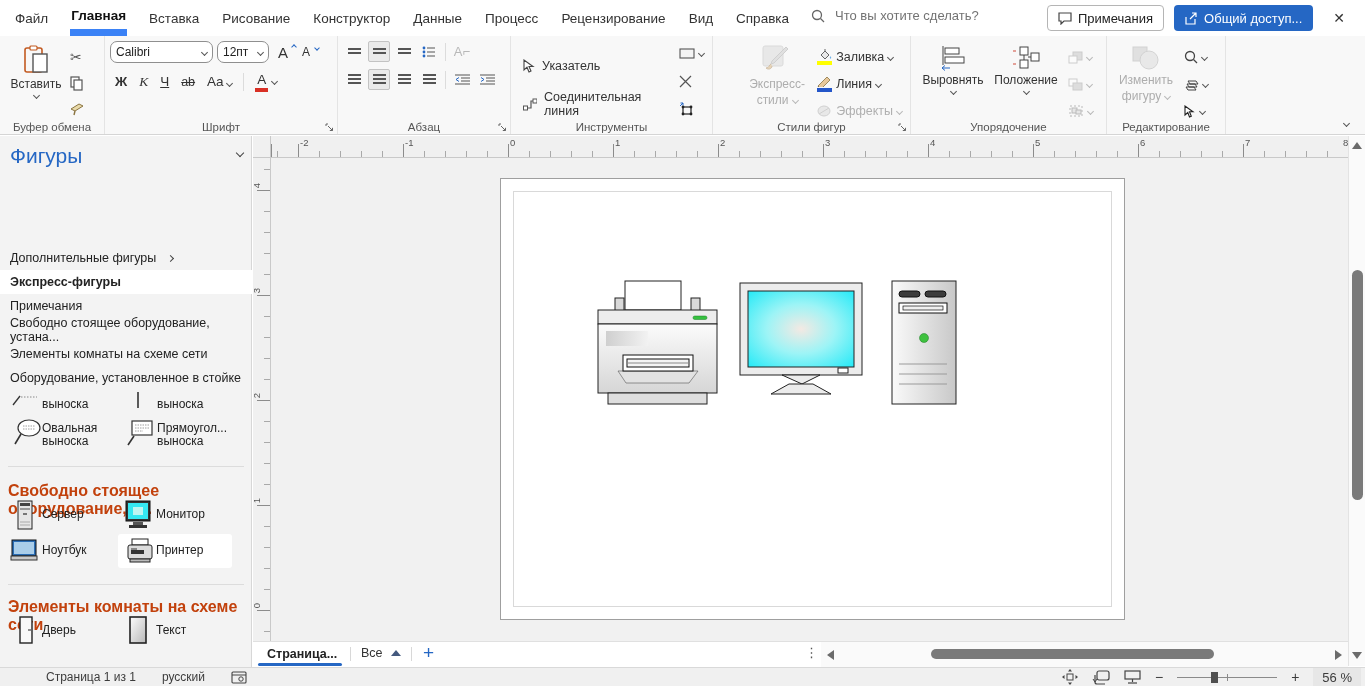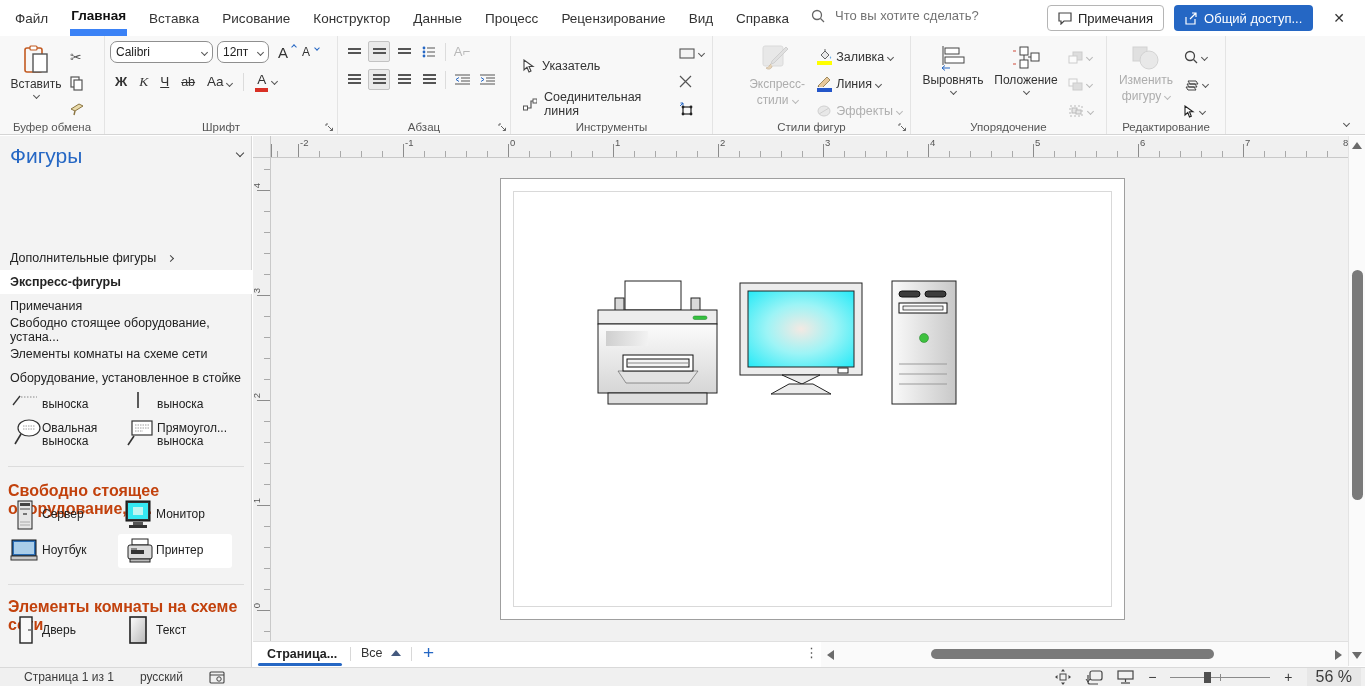--- a/index.html
+++ b/index.html
@@ -83,26 +83,26 @@
   .pb-sep{position:absolute;top:5px;height:14px;border-left:1px solid #d8d8d8;}
   #all-pages{position:absolute;left:108px;top:4px;font-size:12.5px;color:#333;display:flex;align-items:center;gap:8px;}
   .tri-up-s{width:0;height:0;border-left:5px solid transparent;border-right:5px solid transparent;border-bottom:6px solid #44597e;}
   #add-page{position:absolute;left:170px;top:0px;font-size:19px;color:#2567c4;font-weight:400;}
   #pb-overflow{position:absolute;left:552px;top:3px;color:#555;font-size:13px;letter-spacing:0;}
   #hscroll{position:absolute;left:568px;top:0px;width:527px;height:25px;background:#fafafa;display:flex;align-items:center;}
   #hthumb{position:absolute;left:110px;width:283px;height:10px;top:7px;border-radius:5px;background:#7a7a7a;}
 
   
   #statusbar{position:absolute;left:0;top:667px;width:1365px;height:19px;background:#f0f0f0;border-top:1px solid #d9d9d9;display:flex;align-items:center;font-size:12px;color:#3c3c3c;}
-  #sb-left{display:flex;align-items:center;gap:26px;padding-left:24px;}
+  #sb-left{display:flex;align-items:center;gap:26px;padding-left:46px;}
   #sb-right{position:absolute;right:4px;display:flex;align-items:center;gap:14px;}
   #zoom-track{position:relative;width:100px;height:1px;background:#8a8a8a;}
   #zoom-thumb{position:absolute;left:34px;top:-5px;width:7px;height:11px;background:#4f4f4f;}
   #zoom-mid{position:absolute;left:50px;top:-3px;width:1px;height:7px;background:#8a8a8a;}
-  #zoom-val{background:#e7e7e7;height:19px;display:flex;align-items:center;padding:0 9px;font-size:16px;}
+  #zoom-val{background:#e7e7e7;height:19px;display:flex;align-items:center;padding:0 9px;font-size:13px;}
 </style>
 </head>
 <body>
 
 <div id="titlebar">
   <div class="menu">
     <span>Файл</span>
     <span class="active">Главная</span>
     <span>Вставка</span>
     <span>Рисование</span>

